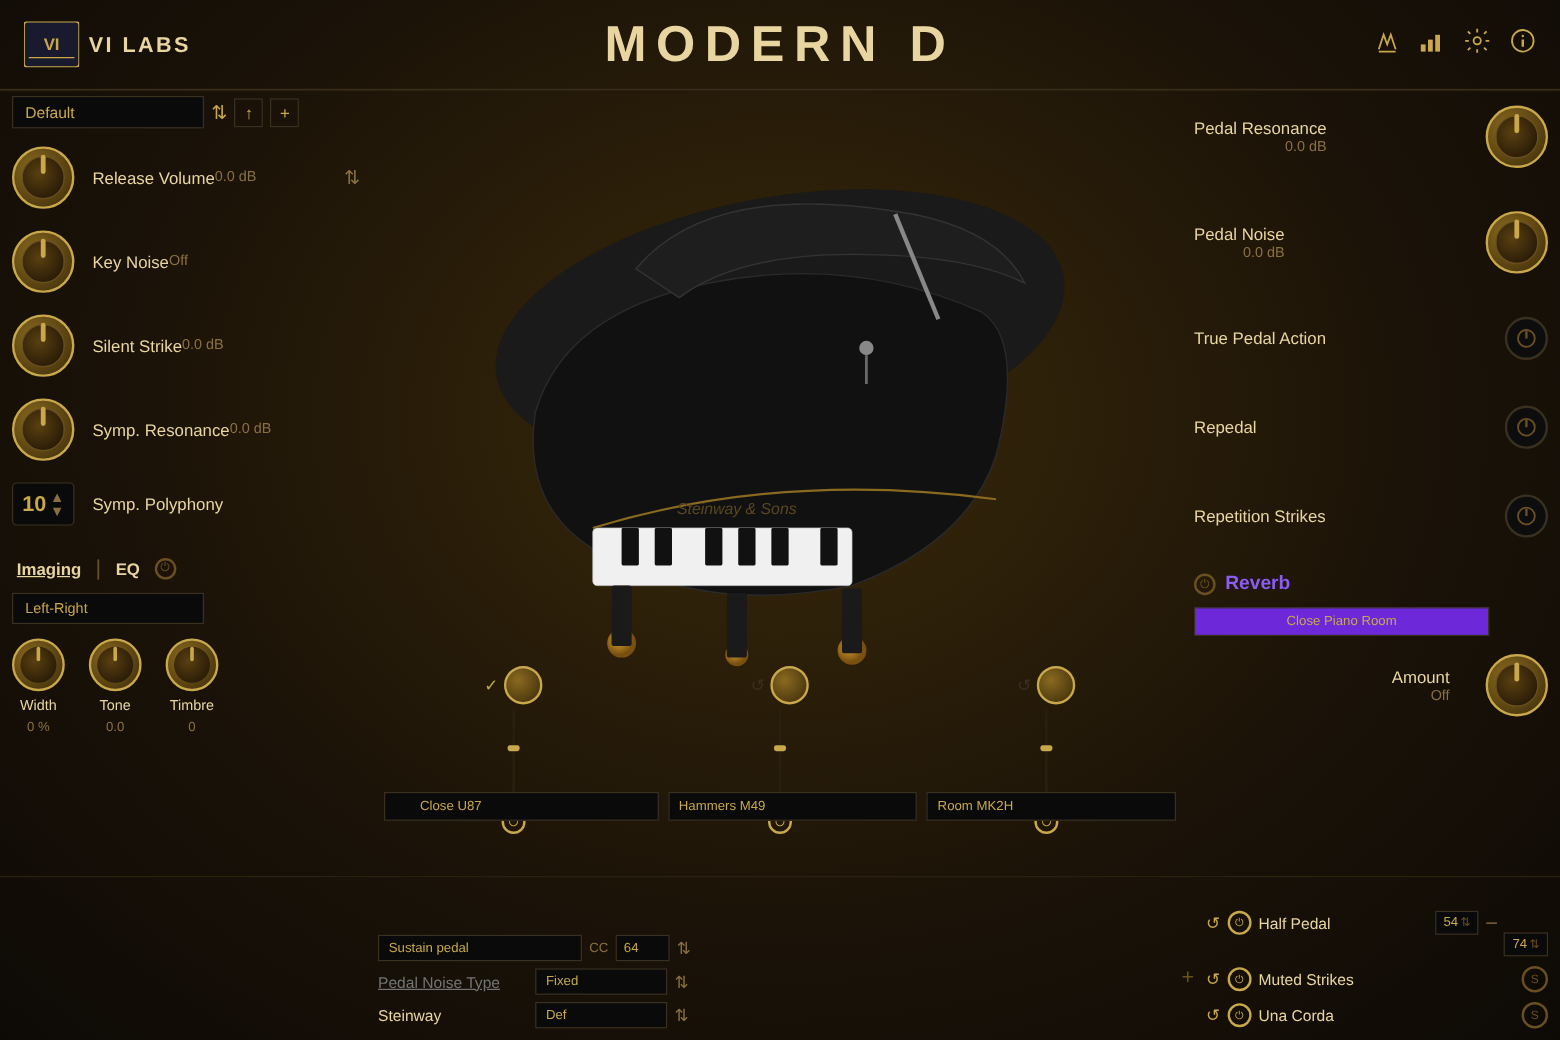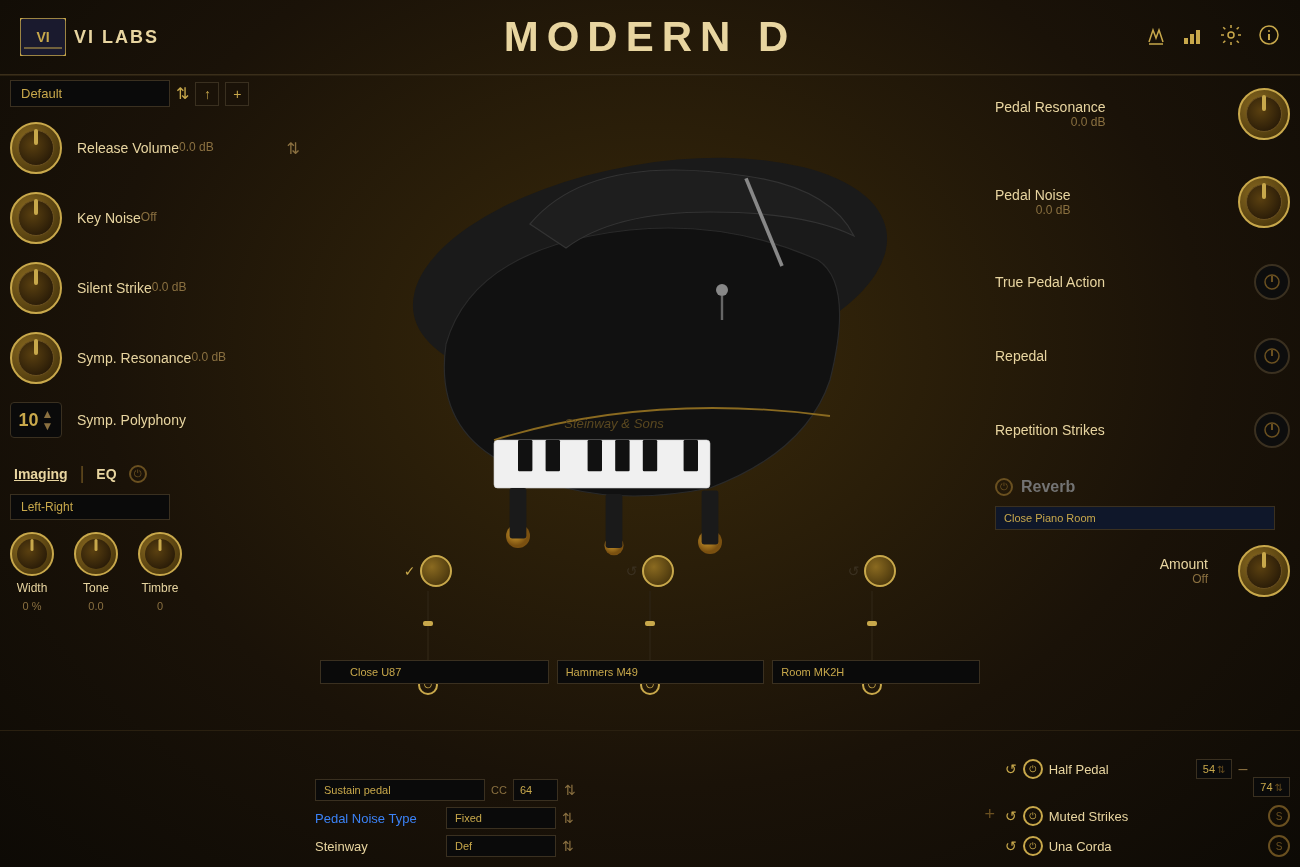--- a/index.html
+++ b/index.html
@@ -388,35 +388,36 @@
     }
 
     .reverb-header {
       display: flex;
       align-items: center;
       gap: 8px;
       margin-bottom: 10px;
     }
 
     .reverb-title {
-      color: #737373;
+      color: #8b5cf6;
       font-size: 16px;
       font-weight: bold;
     }
 
     .reverb-select {
-      background: #0f172a;
+      background: #6d28d9;
       border: 1px solid #3a3020;
       color: #c8a84b;
       padding: 5px 8px;
       font-size: 11px;
-      width: 280px;
+      width: 246px;
       appearance: none;
       cursor: pointer;
       margin-bottom: 15px;
+      text-align: center;
     }
 
     .amount-row {
       display: flex;
       align-items: center;
       justify-content: flex-end;
       gap: 15px;
     }
 
     .amount-label {
@@ -770,21 +771,21 @@
       <option>Sustain pedal</option>
     </select>
     <span style="color:#8a7040; font-size:11px;">CC</span>
     <select class="cc-value">
       <option>64</option>
     </select>
     <span style="color:#8a7040; font-size:14px;">⇅</span>
   </div>
 
   <div style="display:flex; align-items:center; gap:6px; margin-bottom:6px;">
-    <span style="color:#3b82f6; font-size:13px; width:125px;">Pedal Noise Type</span>
+    <span style="color:#737373; font-size:13px; width:125px;text-decoration:underline;">Pedal Noise Type</span>
     <select class="pedal-select" style="width:110px;">
       <option>Fixed</option>
     </select>
     <span style="color:#8a7040; font-size:14px;">⇅</span>
   </div>
 
   <div style="display:flex; align-items:center; gap:6px;">
     <span style="color:#e8d5a0; font-size:13px; width:125px;">Steinway</span>
     <select class="pedal-select" style="width:110px;">
       <option>Def</option>

